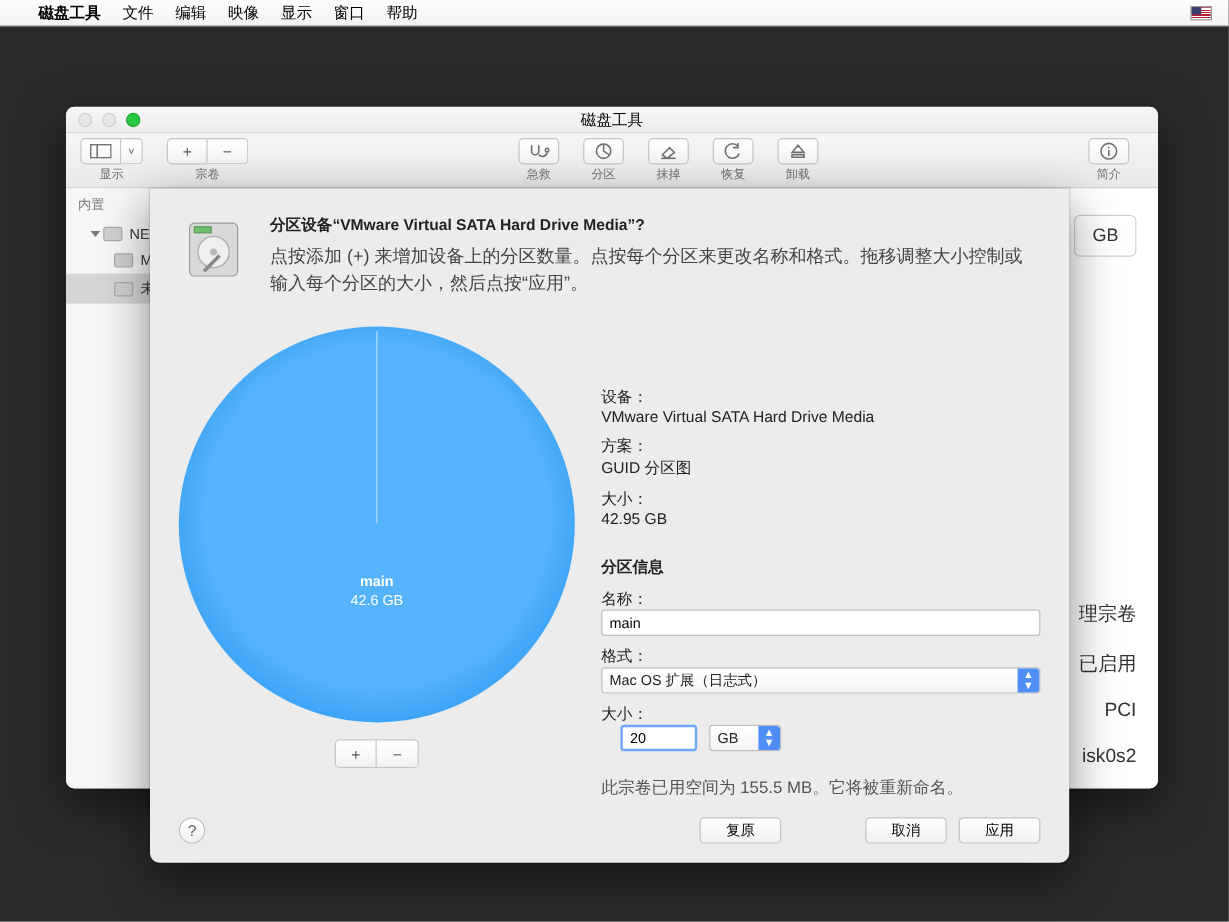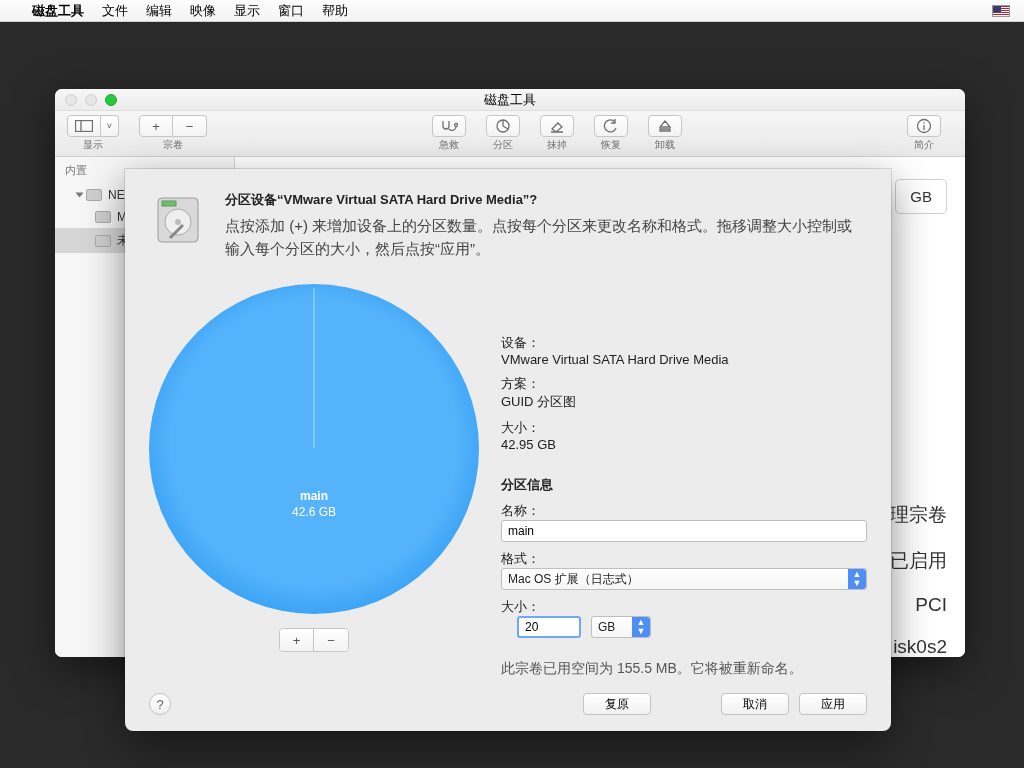--- a/index.html
+++ b/index.html
@@ -35,23 +35,23 @@
 .sidebar{width:180px;background:#f6f6f6;border-right:1px solid #d6d6d6;font-size:12px;}
 .sb-section{padding:6px 10px;color:#7a7a7a;font-size:11px;}
 .sb-item{padding:4px 10px 4px 22px;display:flex;align-items:center;gap:6px;color:#333;}
 .sb-item.child{padding-left:40px;}
 .sb-item.sel{background:#d6d6d6;}
 .tri{display:inline-block;width:0;height:0;border-left:5px solid #787878;border-top:4px solid transparent;border-bottom:4px solid transparent;transform:rotate(90deg);margin-right:-2px;}
 .diskicon{width:16px;height:12px;background:#cfcfcf;border:1px solid #aaa;border-radius:2px;}
 .content{flex:1;background:#fff;position:relative;}
 
 .bigpill{position:absolute;right:18px;top:22px;border:1px solid #cfcfcf;border-radius:5px;padding:8px 14px;font-size:15px;color:#333;background:#fff;}
-.sidelabels{position:absolute;right:18px;top:345px;display:flex;flex-direction:column;gap:20px;text-align:right;font-size:19px;color:#333;}
-
-.sheet{position:absolute;left:125px;top:169px;width:766px;height:562px;background:#ececec;border-radius:0 0 8px 8px;box-shadow:0 14px 40px rgba(0,0,0,.45),0 0 0 1px rgba(0,0,0,.12);padding:22px 24px 16px 24px;display:flex;flex-direction:column;}
+.sidelabels{position:absolute;right:18px;top:345px;display:flex;flex-direction:column;gap:20px;text-align:right;font-size:16px;color:#333;}
+
+.sheet{position:absolute;left:125px;top:157px;width:766px;height:562px;background:#ececec;border-radius:0 0 8px 8px;box-shadow:0 14px 40px rgba(0,0,0,.45),0 0 0 1px rgba(0,0,0,.12);padding:22px 24px 16px 24px;display:flex;flex-direction:column;}
 .sheet-head{display:flex;gap:18px;margin-bottom:12px;}
 .hdd-icon{width:58px;height:58px;flex:none;display:flex;align-items:center;justify-content:center;}
 .hdd-icon svg{width:56px;height:56px;}
 .sheet-title{font-size:13px;font-weight:700;color:#222;margin-bottom:6px;}
 .sheet-desc{font-size:15px;color:#444;line-height:1.5;}
 .sheet-body{flex:1;display:flex;gap:22px;margin-top:6px;}
 .pie-col{width:330px;display:flex;flex-direction:column;align-items:center;}
 .pie-wrap{position:relative;width:330px;height:330px;margin-top:6px;}
 .pie{width:330px;height:330px;border-radius:50%;background:radial-gradient(circle at 50% 48%,#55b3fb 0 60%,#3da4f6 72%,#2b96ef 100%);position:relative;}
 .pie::after{content:"";position:absolute;left:50%;top:4px;width:1px;height:160px;background:rgba(255,255,255,.55);transform:translateX(-50%);}

